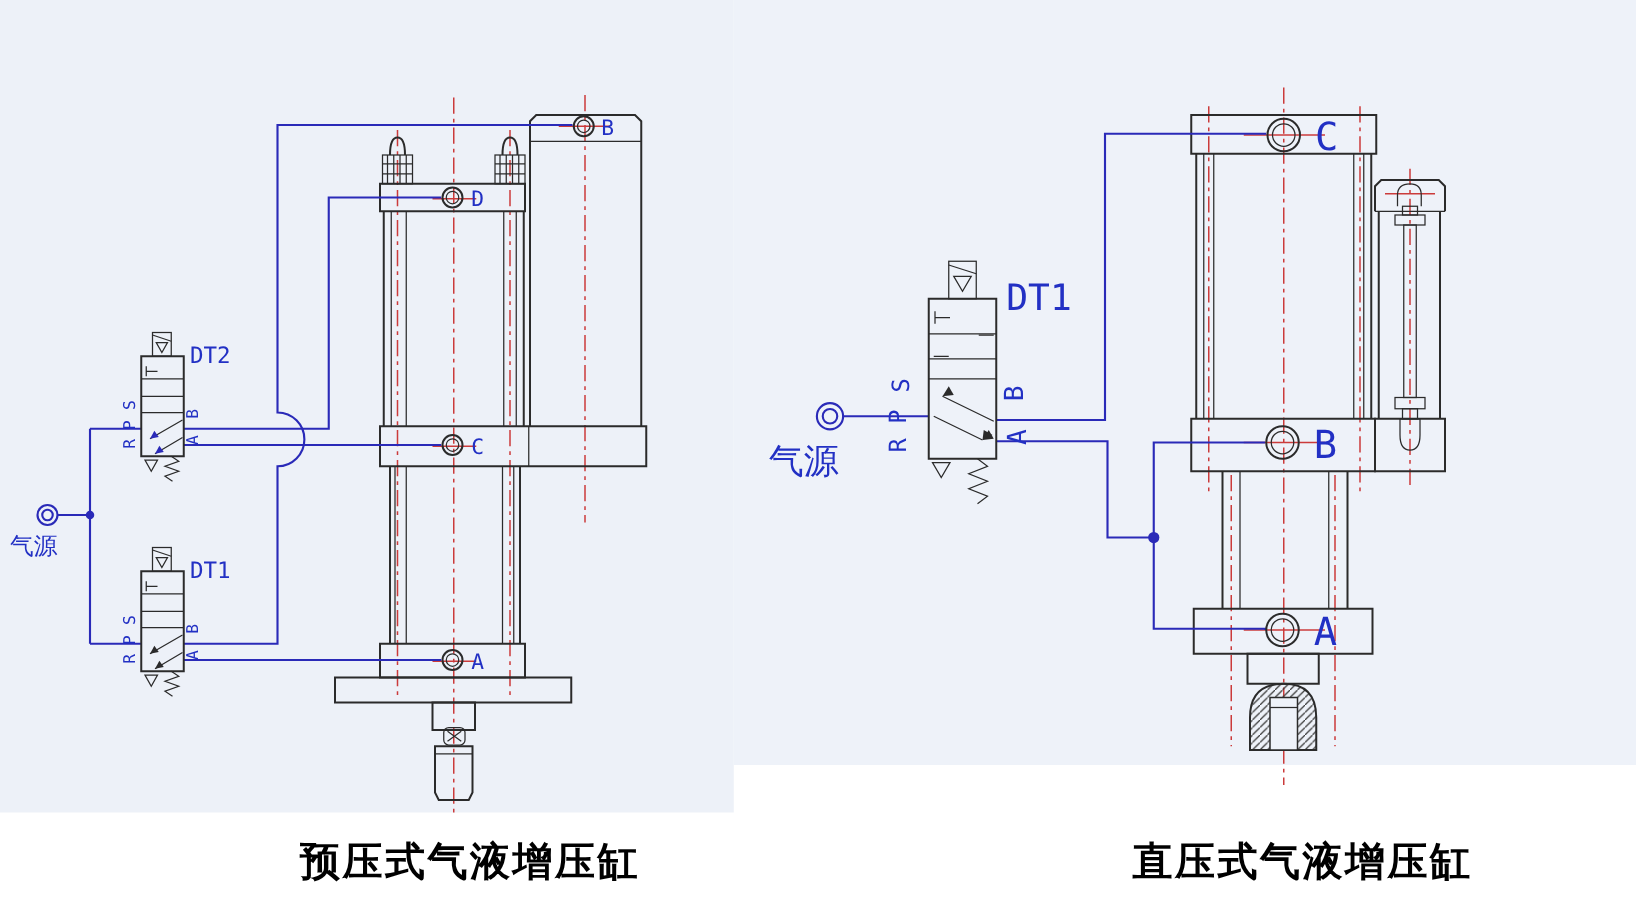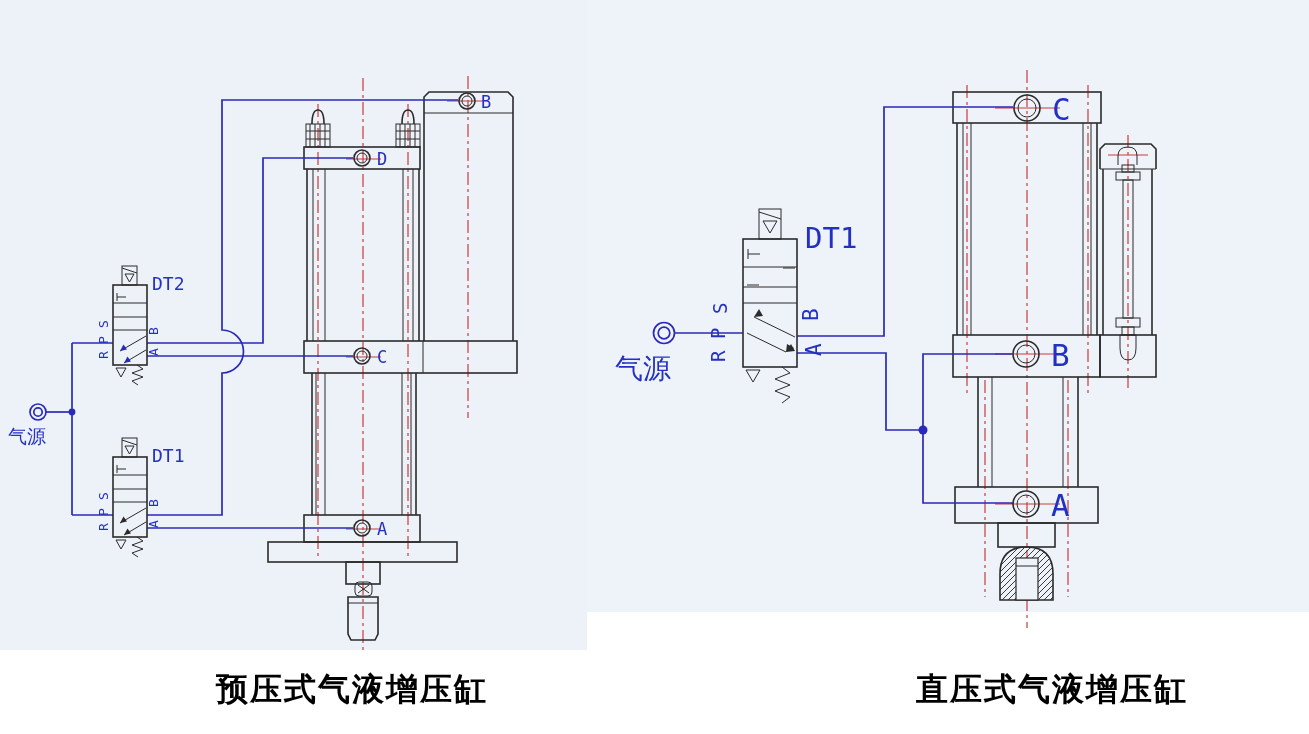--- a/index.html
+++ b/index.html
@@ -7,21 +7,21 @@
          font-family:"Liberation Sans",sans-serif;}
   svg{position:absolute;left:0;top:0;}
   
   .o   {stroke:#2b2b2b;stroke-width:1.6;fill:none;}
   .ot  {stroke:#2b2b2b;stroke-width:1;fill:none;}
   .red {stroke:#cb3b3b;stroke-width:1.2;fill:none;stroke-dasharray:13 4 3 4;}
   .redt{stroke:#cb3b3b;stroke-width:1.2;fill:none;}
   .pipe{stroke:#2a2ab8;stroke-width:1.7;fill:none;}
   .pfill{fill:#2a2ab8;stroke:none;}
   .cad {fill:#2230c4;font-family:"DejaVu Sans Mono",monospace;}
-  .caption{position:absolute;width:320px;text-align:center;font-size:32px;font-weight:bold;
+  .caption{position:absolute;width:320px;text-align:right;font-size:32px;font-weight:bold;
            color:#000;font-family:"Liberation Sans",sans-serif;letter-spacing:2px;}
 </style>
 </head>
 <body>
 
 <div class="stage">
 
 <svg width="1309" height="734" viewBox="0 0 1309 734">
   <defs>
     <pattern id="hatch" patternUnits="userSpaceOnUse" width="6" height="6">
@@ -282,15 +282,15 @@
     </g>
     <g>
       <circle class="o" cx="1026" cy="504" r="13" fill="#eef2f9"></circle>
           <circle class="ot" cx="1026" cy="504" r="9"></circle>
       <text class="cad" x="1051" y="516" font-size="31">A</text>
     </g>
   </g>
 </svg>
 
 <div class="caption" style="left:192px;top:668px;">预压式气液增压缸</div>
-<div class="caption" style="left:892px;top:668px;">直压式气液增压缸</div>
+<div class="caption" style="left:858px;top:668px;">直压式气液增压缸</div>
 
 </div>
 
 </body></html>

